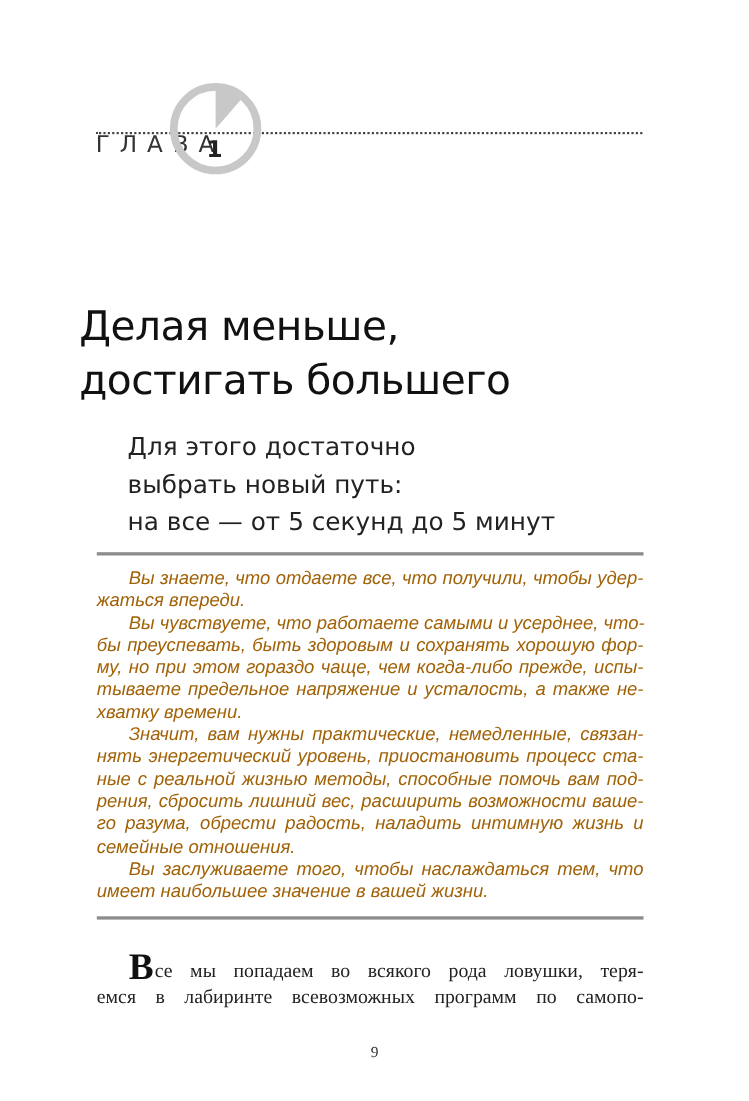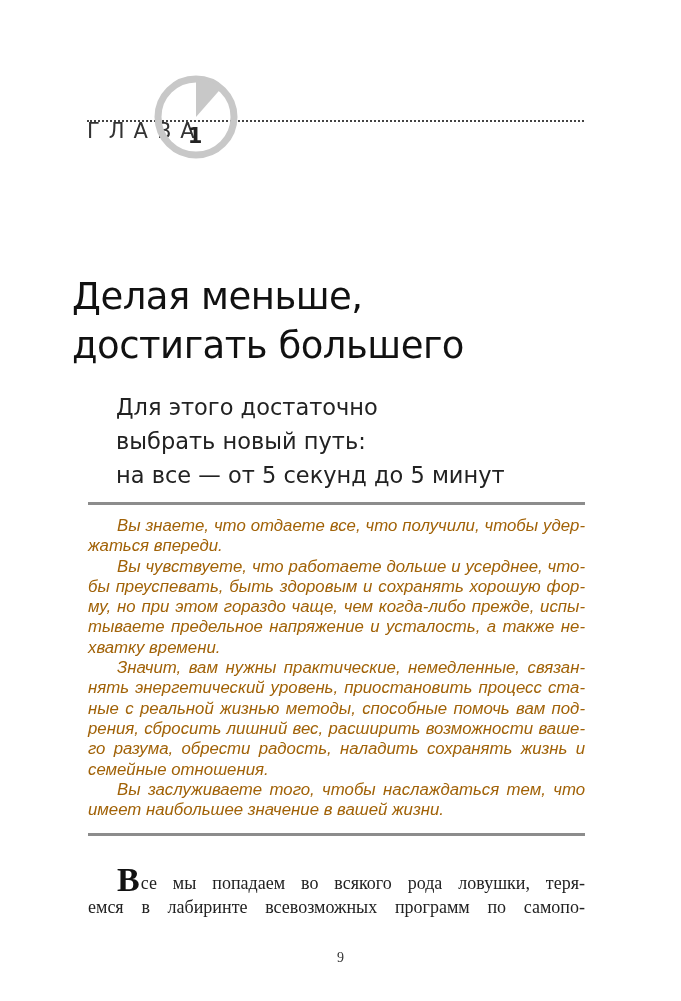--- a/index.html
+++ b/index.html
@@ -94,30 +94,30 @@
     <div>Для этого достаточно</div>
     <div>выбрать новый путь:</div>
     <div>на все — от 5 секунд до 5 минут</div>
   </div>
 
   <div class="rule top"></div>
 
   <div class="epigraph" id="epigraph">
       <div class="line indent">Вы знаете, что отдаете все, что получили, чтобы удер-</div>
       <div class="line last">жаться впереди.</div>
-      <div class="line indent">Вы чувствуете, что работаете дольше и усерднее, что-</div>
+      <div class="line indent">Вы чувствуете, что работаете самыми и усерднее, что-</div>
       <div class="line">бы преуспевать, быть здоровым и сохранять хорошую фор-</div>
       <div class="line">му, но при этом гораздо чаще, чем когда-либо прежде, испы-</div>
       <div class="line">тываете предельное напряжение и усталость, а также не-</div>
       <div class="line last">хватку времени.</div>
       <div class="line indent">Значит, вам нужны практические, немедленные, связан-</div>
       <div class="line">нять энергетический уровень, приостановить процесс ста-</div>
       <div class="line">ные с реальной жизнью методы, способные помочь вам под-</div>
       <div class="line">рения, сбросить лишний вес, расширить возможности ваше-</div>
-      <div class="line">го разума, обрести радость, наладить сохранять жизнь и</div>
+      <div class="line">го разума, обрести радость, наладить интимную жизнь и</div>
       <div class="line last">семейные отношения.</div>
       <div class="line indent">Вы заслуживаете того, чтобы наслаждаться тем, что</div>
       <div class="line last">имеет наибольшее значение в вашей жизни.</div>
     </div>
 
   <div class="rule bottom"></div>
 
   <div class="body-text">
     <div class="line indent"><span class="dropcap">В</span><span>се мы попадаем во всякого рода ловушки, теря-</span></div>
     <div class="line">емся в лабиринте всевозможных программ по самопо-</div>

